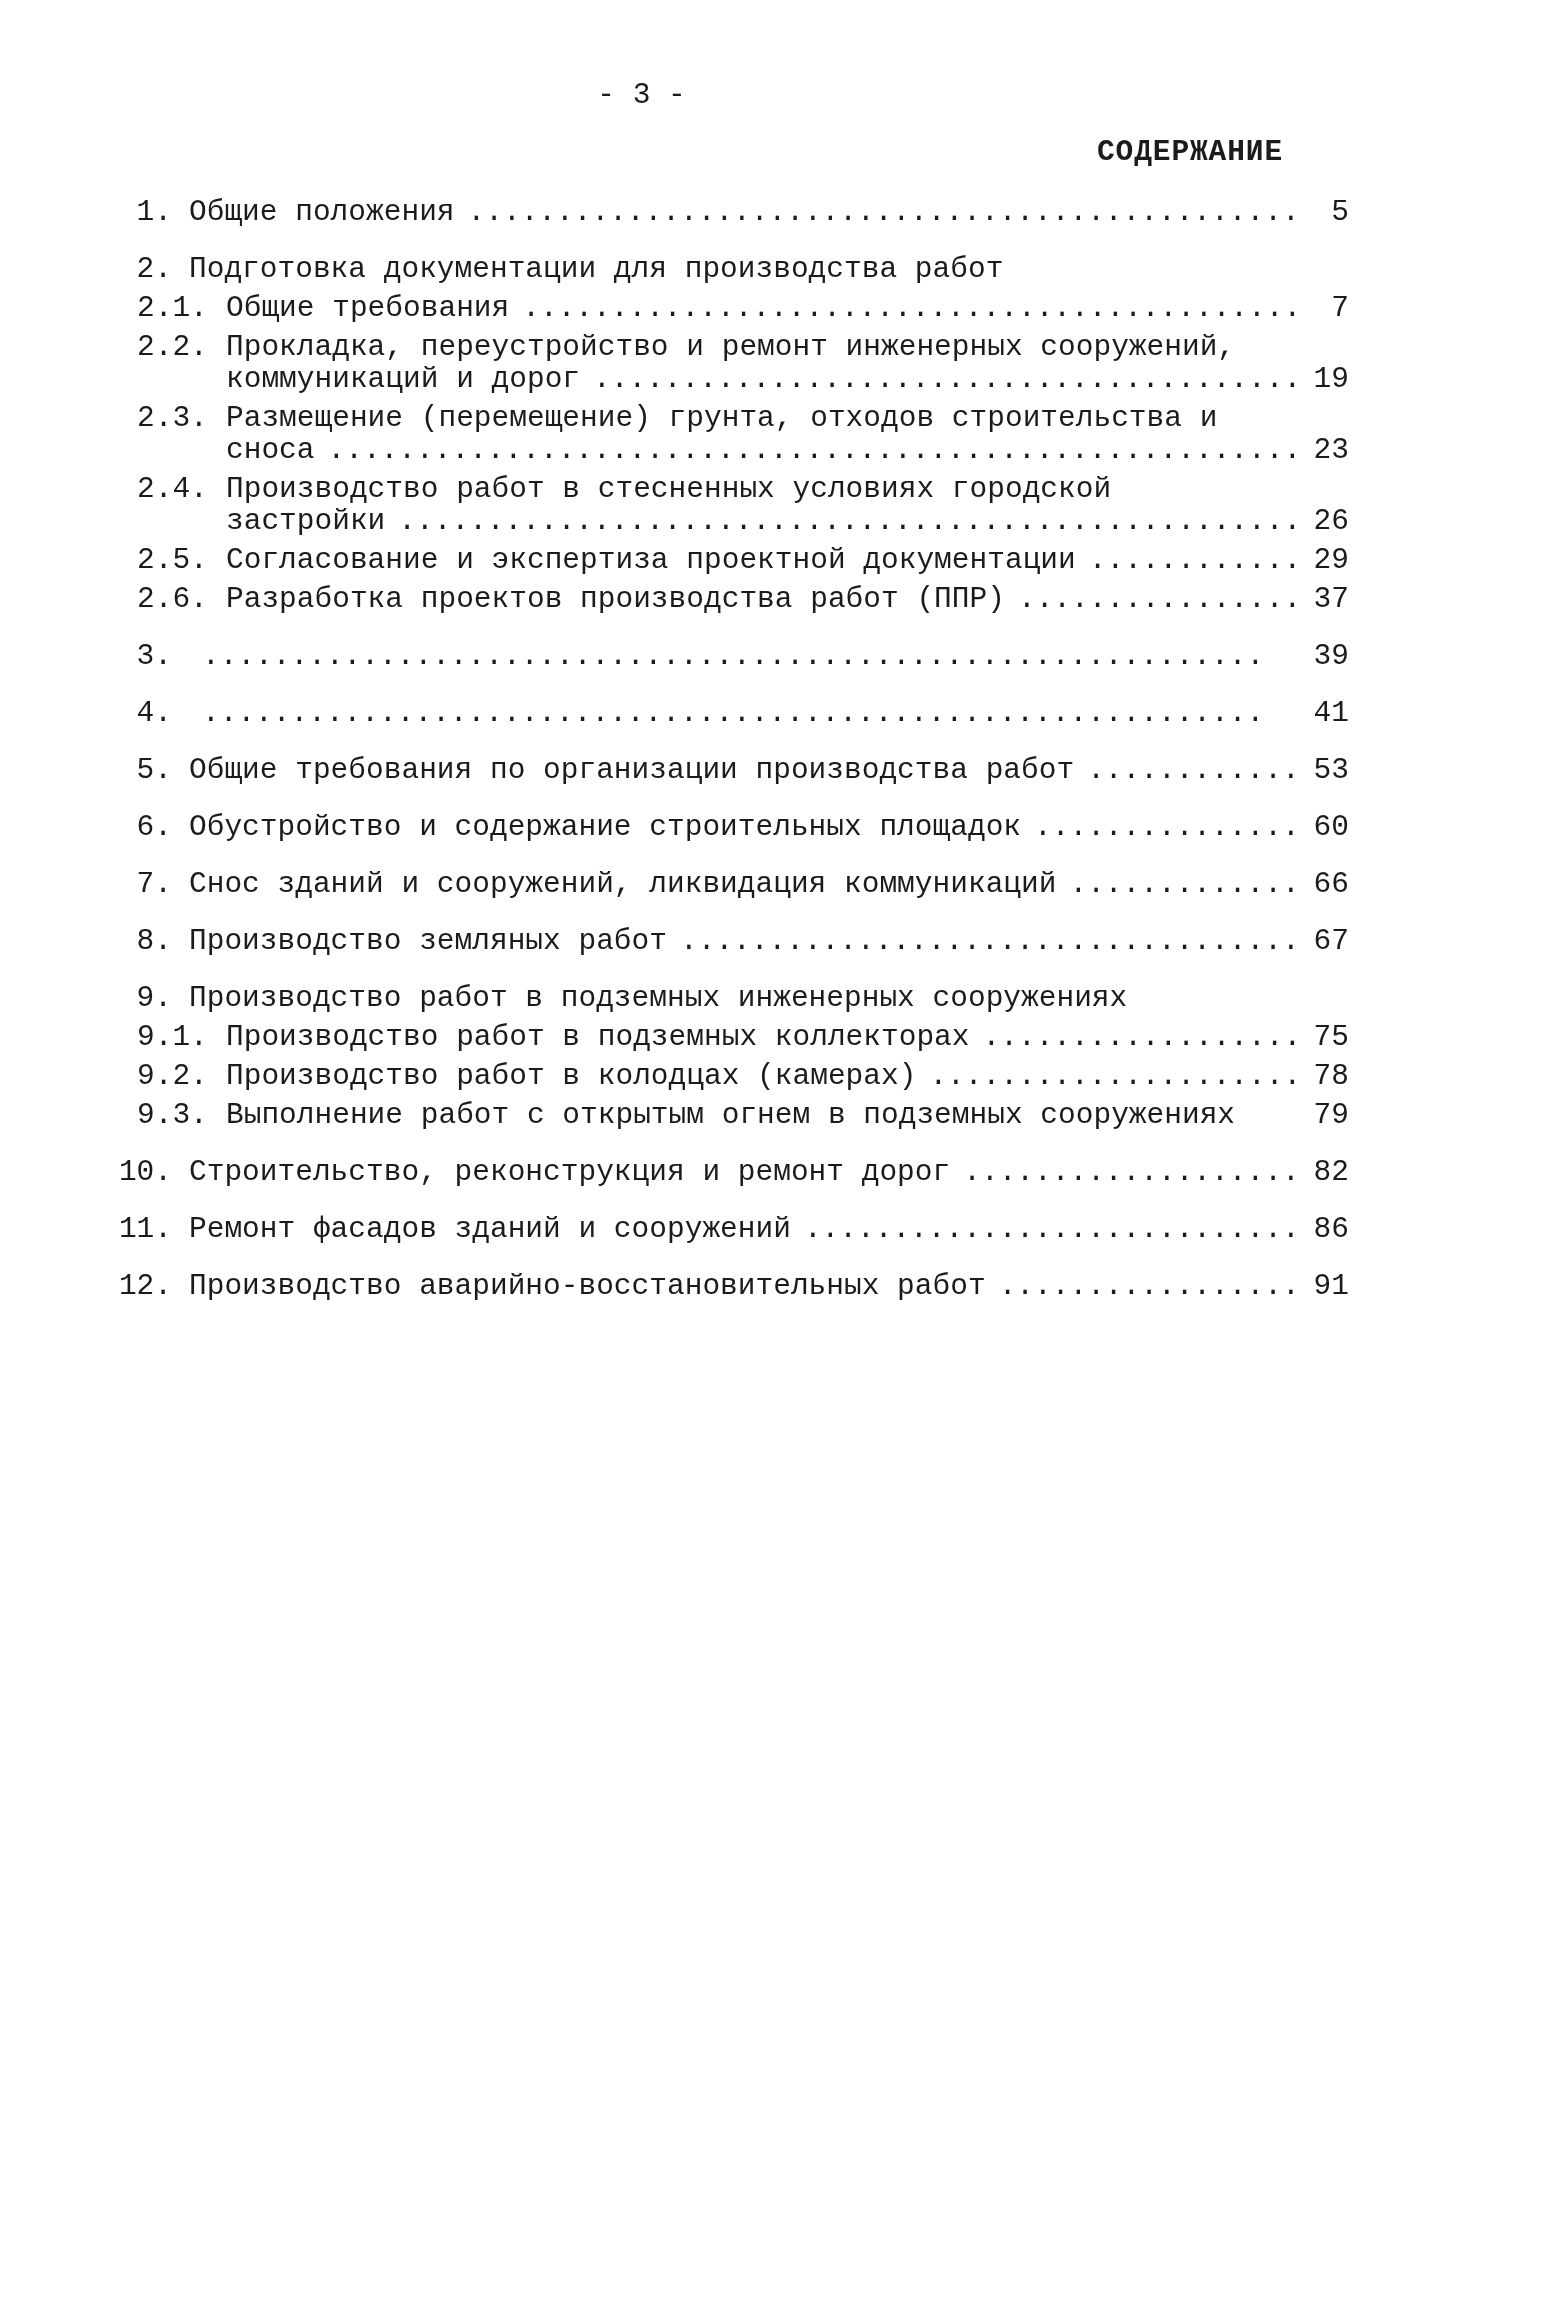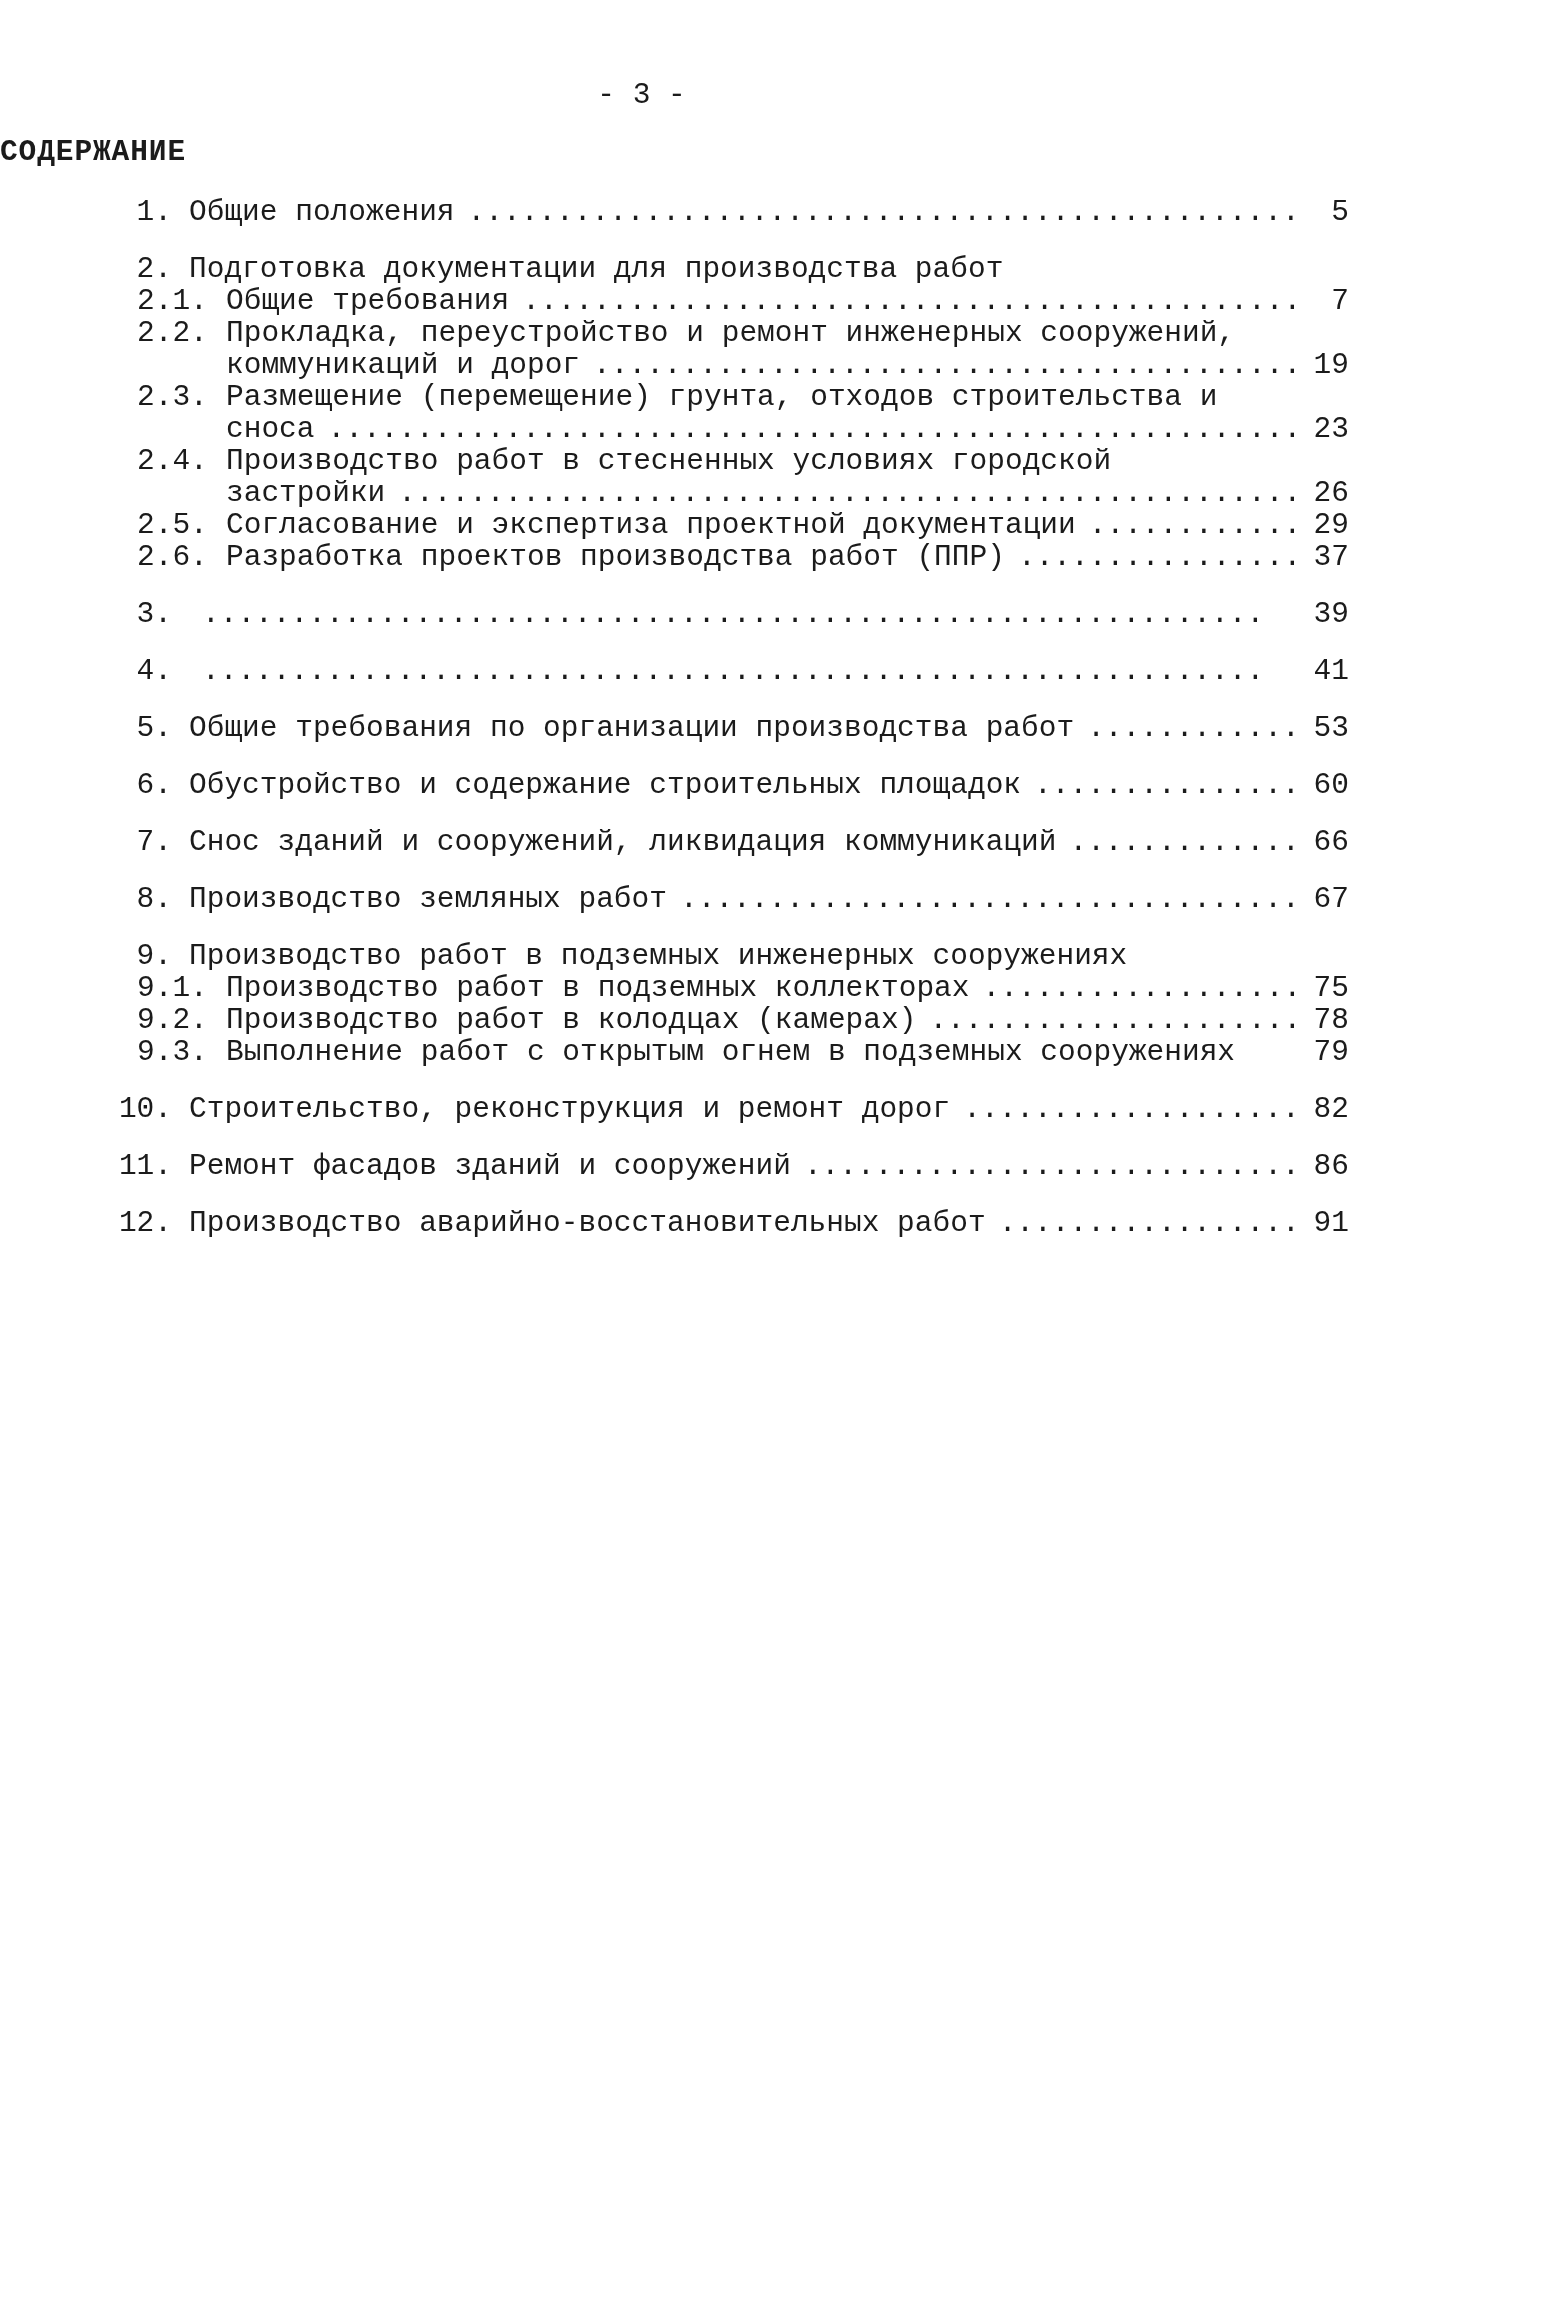--- a/index.html
+++ b/index.html
@@ -17,32 +17,32 @@
   .sheet { width: 1565px; height: 2320px; position: relative; }
   .pageno {
     margin: 79px 0 0 0;
     width: 1283px;
     text-align: center;
     white-space: pre;
   }
   .doc-title {
     margin-top: 25px;
     width: 1283px;
-    text-align: left;
+    text-align: right;
     font-weight: bold;
     letter-spacing: 0.9px;
   }
   .toc {
     margin-top: 28px;
     padding-right: 216px; 
   }
   .entry { position: relative; }
   .entry.gap { margin-top: 25px; }
   .entry.main { padding-left: 189px; }
-  .entry.sub  { padding-left: 226px; }
+  .entry.sub  { padding-left: 226px; margin-top: 7px; }
   .num { position: absolute; top: 0; white-space: pre; }
   .entry.main > .num { left: 0; width: 172px; text-align: right; }
   .entry.sub  > .num { left: 137px; text-align: left; }
   .line { white-space: pre; }
   .line.last { display: flex; align-items: flex-start; white-space: normal; }
   .text { flex: 0 0 auto; white-space: pre; }
   .leader {
     flex: 1 1 0;
     min-width: 0;
     overflow: hidden;

